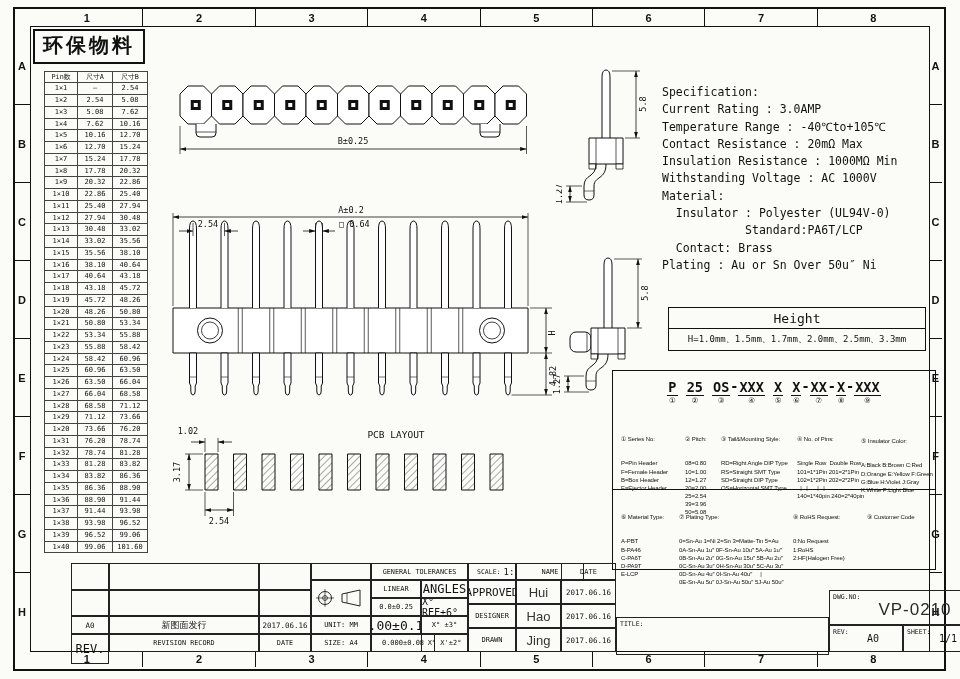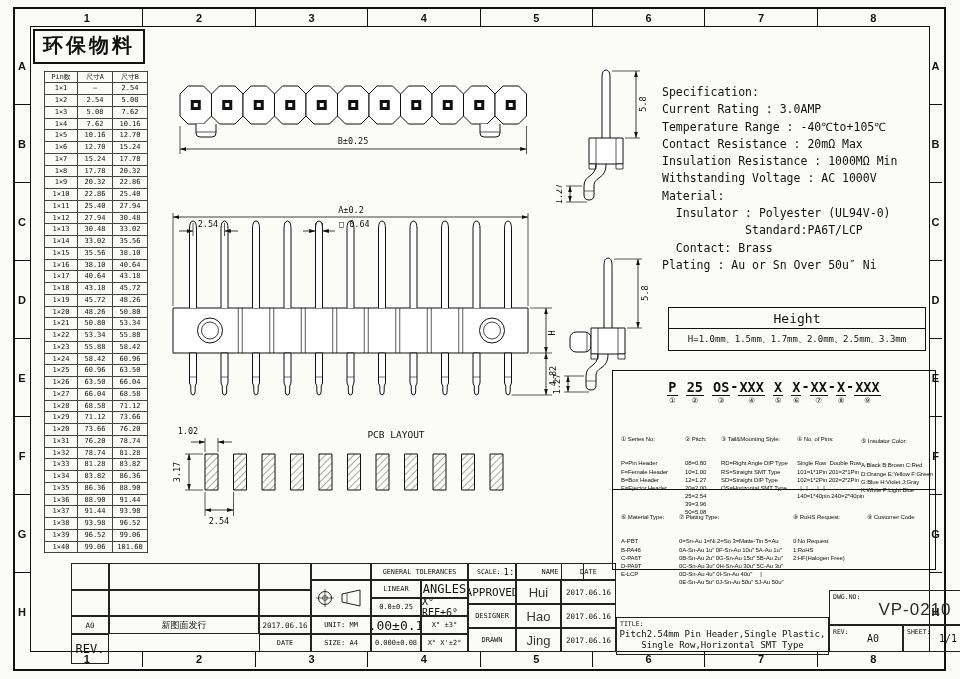--- a/index.html
+++ b/index.html
@@ -587,20 +587,21 @@
     <div class="cell" style="left:0px;top:0px;width:38px;height:27px"></div>
     <div class="cell" style="left:38px;top:0px;width:150px;height:27px"></div>
     <div class="cell" style="left:188px;top:0px;width:52px;height:27px"></div>
     <div class="cell" style="left:0px;top:27px;width:38px;height:26px"></div>
     <div class="cell" style="left:38px;top:27px;width:150px;height:26px"></div>
     <div class="cell" style="left:188px;top:27px;width:52px;height:26px"></div>
     <div class="cell" style="left:0px;top:53px;width:38px;height:18px">A0</div>
     <div class="cell" style="left:38px;top:53px;width:150px;height:18px;font-size:9px;font-family:'Liberation Sans',sans-serif">新图面发行</div>
     <div class="cell" style="left:188px;top:53px;width:52px;height:18px">2017.06.16</div>
     <div class="cell" style="left:0px;top:71px;width:38px;height:30px;font-size:12px">REV.</div>
+    <div class="cell" style="left:38px;top:71px;width:150px;height:18px;font-size:6.8px">REVISION RECORD</div>
     <div class="cell" style="left:188px;top:71px;width:52px;height:18px;font-size:6.8px">DATE</div>
 
     <div class="cell" style="left:240px;top:0px;width:60px;height:17px"></div>
     <div class="cell" style="left:240px;top:17px;width:60px;height:36px">
       <svg width="52" height="20" viewBox="0 0 52 20">
         <circle cx="10" cy="10" r="6.5" fill="none" stroke="#222"></circle>
         <circle cx="10" cy="10" r="2.4" fill="none" stroke="#222" stroke-width="0.8"></circle>
         <line x1="1" y1="10" x2="19" y2="10" stroke="#222" stroke-width="0.7"></line>
         <line x1="10" y1="1" x2="10" y2="19" stroke="#222" stroke-width="0.7"></line>
         <path d="M27,6 L45,2 V18 L27,14 Z" fill="none" stroke="#222"></path>
@@ -610,45 +611,41 @@
     <div class="cell" style="left:240px;top:53px;width:60px;height:18px;font-size:7px">UNIT: MM</div>
     <div class="cell" style="left:240px;top:71px;width:60px;height:18px;font-size:7px">SIZE: A4</div>
 
     <div class="cell" style="left:300px;top:0px;width:97px;height:17px;font-size:6.8px">GENERAL TOLERANCES</div>
     <div class="cell" style="left:300px;top:17px;width:50px;height:18px;font-size:7px">LINEAR</div>
     <div class="cell" style="left:350px;top:17px;width:47px;height:18px;font-size:12px">ANGLES</div>
     <div class="cell" style="left:300px;top:35px;width:50px;height:18px;font-size:7px">0.0±0.25</div>
     <div class="cell" style="left:350px;top:35px;width:47px;height:18px;font-size:10px">X° REF±6°</div>
     <div class="cell" style="left:300px;top:53px;width:50px;height:18px;font-size:13px">0.00±0.15</div>
     <div class="cell" style="left:350px;top:53px;width:47px;height:18px;font-size:7px">X° ±3°</div>
-    <div class="cell" style="left:300px;top:71px;width:50px;height:18px;font-size:7px">0.000±0.08</div>
+    <div class="cell" style="left:300px;top:71px;width:64px;height:18px;font-size:7px">0.000±0.08</div>
     <div class="cell" style="left:350px;top:71px;width:47px;height:18px;font-size:7px">X° X'±2°</div>
 
     <div class="cell" style="left:397px;top:0px;width:48px;height:17px;justify-content:flex-start;padding-left:8px">
       <span style="font-size:6.5px">SCALE:</span>
       <span style="font-size:9px;margin-left:3px">1:1</span>
     </div>
     <div class="cell" style="left:445px;top:0px;width:68px;height:17px;font-size:7px">NAME</div>
     <div class="cell" style="left:490px;top:0px;width:55px;height:17px;font-size:7px">DATE</div>
     <div class="cell" style="left:397px;top:17px;width:48px;height:24px;font-size:11px">APPROVED</div>
     <div class="cell cell-name" style="left:445px;top:17px;width:45px;height:24px">Hui</div>
     <div class="cell" style="left:490px;top:17px;width:55px;height:24px">2017.06.16</div>
     <div class="cell" style="left:397px;top:41px;width:48px;height:24px;font-size:7px">DESIGNER</div>
     <div class="cell cell-name" style="left:445px;top:41px;width:45px;height:24px">Hao</div>
     <div class="cell" style="left:490px;top:41px;width:55px;height:24px">2017.06.16</div>
     <div class="cell" style="left:397px;top:65px;width:48px;height:24px;font-size:7px">DRAWN</div>
     <div class="cell cell-name" style="left:445px;top:65px;width:45px;height:24px">Jing</div>
     <div class="cell" style="left:490px;top:65px;width:55px;height:24px">2017.06.16</div>
 
     <div class="cell" style="left:545px;top:54px;width:213px;height:38px">
       <span class="corner-label">TITLE:</span>
-      <div class="title-lines">
-        <div>Pitch2.54mm Pin Header,Single Plastic,</div>
-        <div>Single Row,Horizontal SMT Type</div>
-      </div>
     </div>
 
     <div class="cell" style="left:758px;top:27px;width:142px;height:35px">
       <span class="corner-label">DWG.NO:</span>
       <span class="cell-value-lg" style="margin-left:30px">VP-0210</span>
     </div>
     <div class="cell" style="left:758px;top:62px;width:74px;height:27px">
       <span class="corner-label">REV:</span>
       <span style="font-size:10px;margin-left:14px">A0</span>
     </div>

